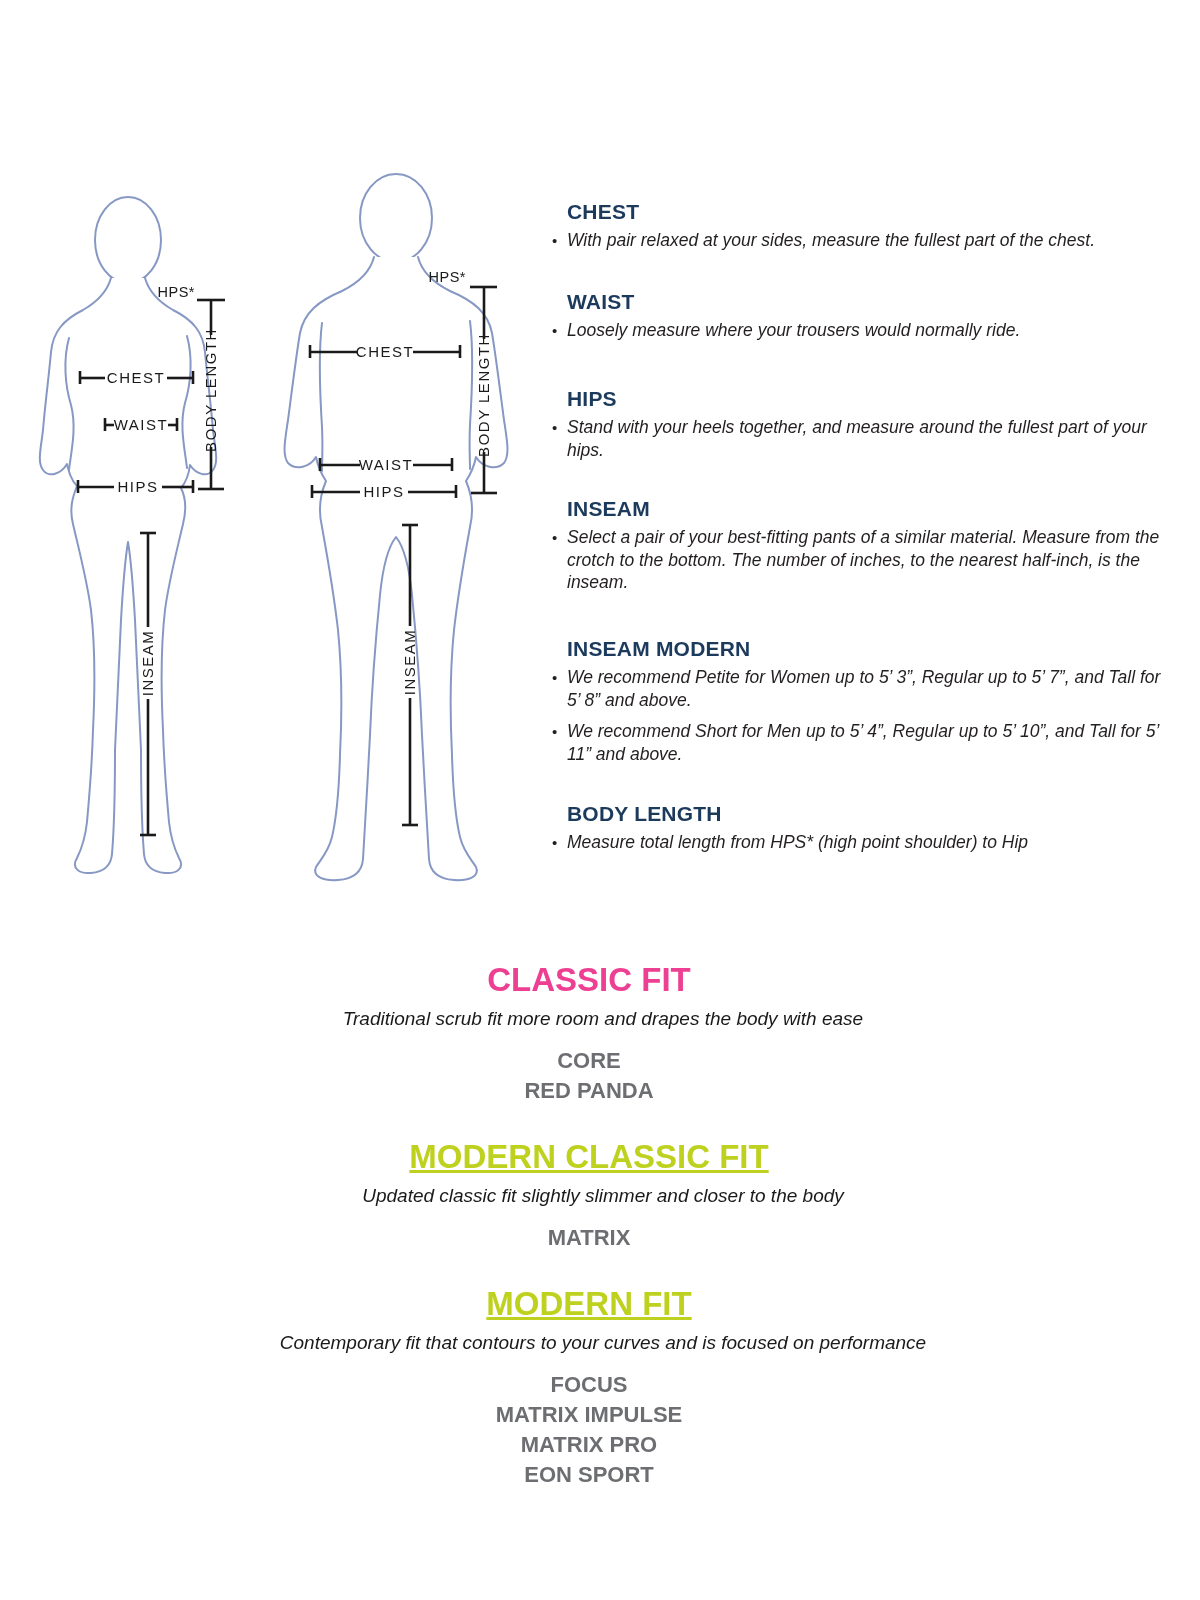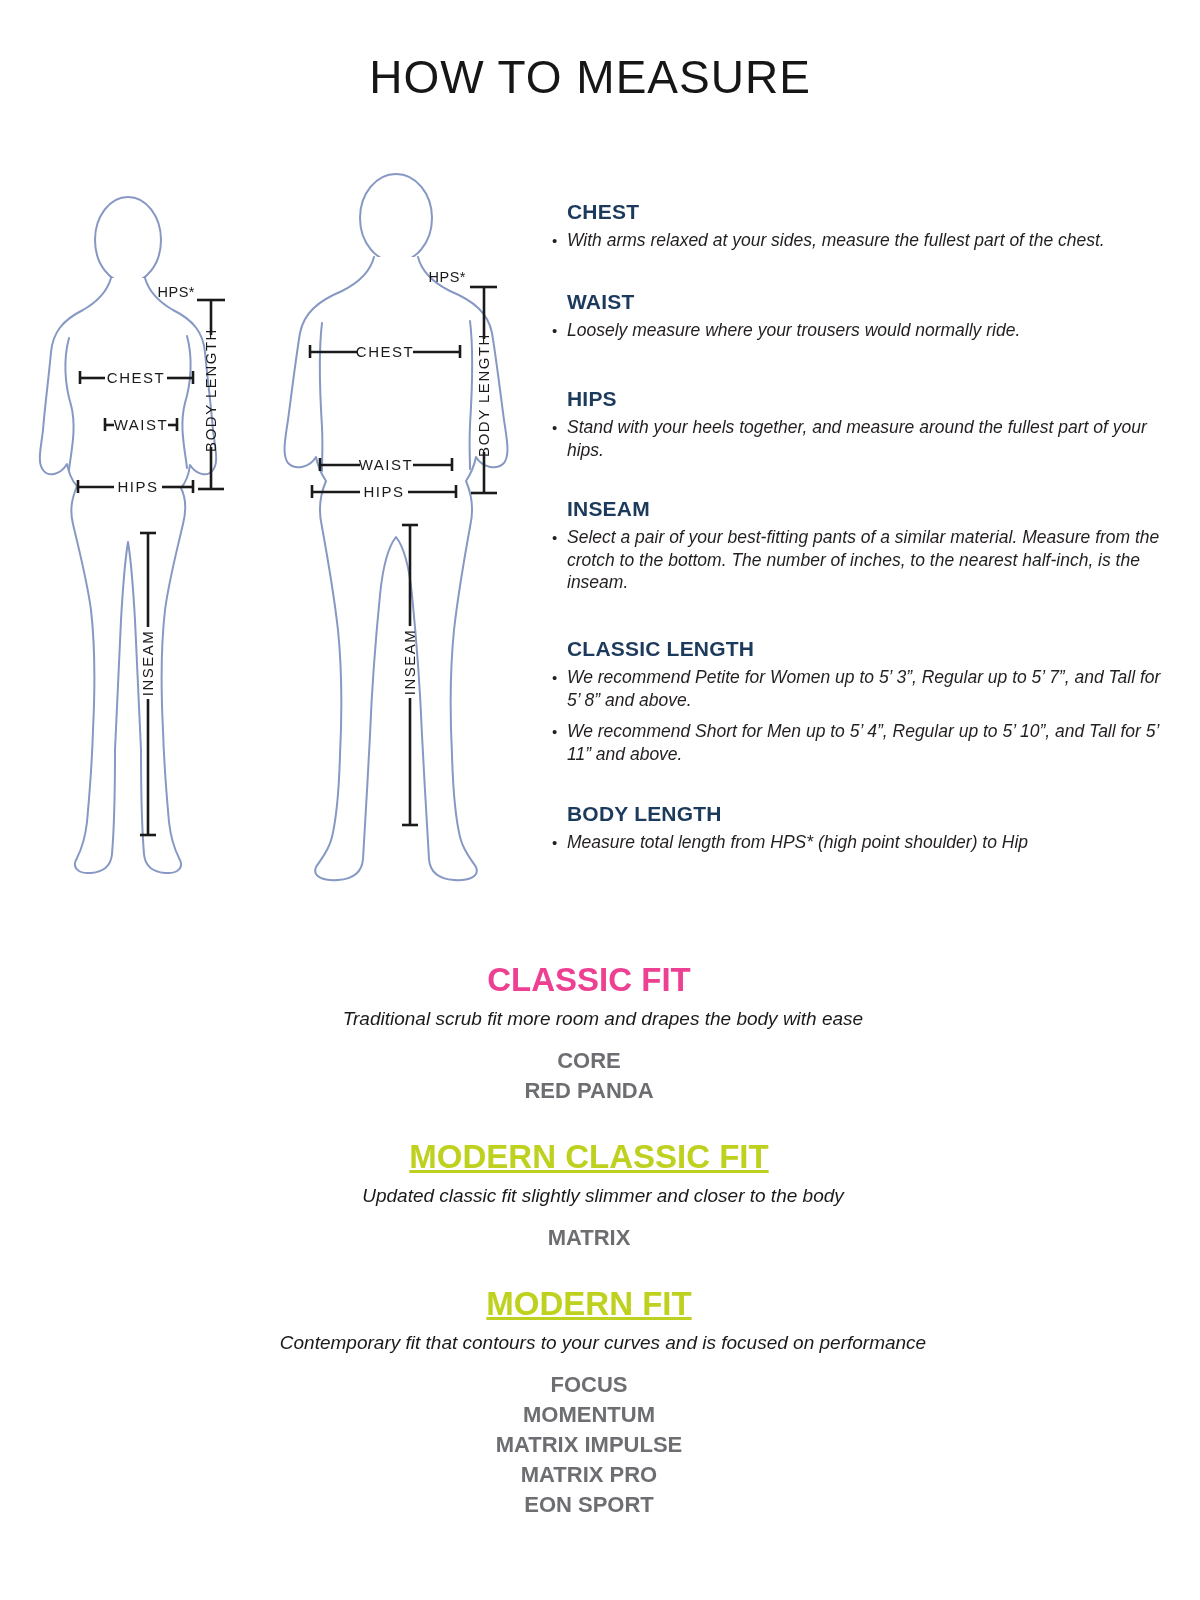--- a/index.html
+++ b/index.html
@@ -37,21 +37,20 @@
   .fit-title.pink  { color:#ee4093; }
   .fit-title.green { color:#bed11f;text-decoration:underline; }
   .fit-desc { font-size:19px; font-style:italic; font-weight:500; color:#1a1a1a; margin-bottom:16px;padding-left:28px; }
   .fit-line { font-size:22px; font-weight:700; color:#6d6e71; line-height:30px; }
 </style>
 </head>
 <body>
 
 <div class="page">
 
-  <h1 class="page-title">HOW TO MEASURE</h1>
 
   <svg class="fig fig-female" width="235" height="700" viewBox="0 0 235 700">
     <ellipse class="outline" cx="93" cy="50" rx="33" ry="43"></ellipse>
     <path class="outline-fill" d="
       M 76 88
       C 72 102 62 112 48 120
       C 28 130 18 142 16 162
       C 14 185 10 215 8 240
       C 6 258 2 272 8 280
       C 14 288 26 284 32 274
@@ -205,40 +204,40 @@
       <text class="mlabel" transform="rotate(-90 140 497)" x="140" y="502" text-anchor="middle">INSEAM</text>
       <line class="mline" x1="140" y1="533" x2="140" y2="660"></line>
       <line class="mline" x1="132" y1="660" x2="148" y2="660"></line>
     </g>
   </svg>
 
   <div class="measure-col">
 
     <section class="msection s0">
       <h2>CHEST</h2>
-      <p class="bullet"><span class="dot">•</span><span>With arms relaxed at your sides, measure the fullest part of the chest.</span></p>
+      <p class="bullet"><span class="dot">•</span><span>With pair relaxed at your sides, measure the fullest part of the chest.</span></p>
     </section>
 
     <section class="msection s1">
       <h2>WAIST</h2>
       <p class="bullet"><span class="dot">•</span><span>Loosely measure where your trousers would normally ride.</span></p>
     </section>
 
     <section class="msection s2">
       <h2>HIPS</h2>
       <p class="bullet"><span class="dot">•</span><span>Stand with your heels together, and measure around the fullest part of your hips.</span></p>
     </section>
 
     <section class="msection s3">
       <h2>INSEAM</h2>
       <p class="bullet"><span class="dot">•</span><span>Select a pair of your best-fitting pants of a similar material. Measure from the crotch to the bottom. The number of inches, to the nearest half-inch, is the inseam.</span></p>
     </section>
 
     <section class="msection s4">
-      <h2>CLASSIC LENGTH</h2>
+      <h2>INSEAM MODERN</h2>
       <p class="bullet"><span class="dot">•</span><span>We recommend Petite for Women up to 5’ 3”, Regular up to 5’ 7”, and Tall for 5’ 8” and above.</span></p>
       <p class="bullet"><span class="dot">•</span><span>We recommend Short for Men up to 5’ 4”, Regular up to 5’ 10”, and Tall for 5’ 11” and above.</span></p>
     </section>
 
     <section class="msection s5">
       <h2>BODY LENGTH</h2>
       <p class="bullet"><span class="dot">•</span><span>Measure total length from HPS* (high point shoulder) to Hip</span></p>
     </section>
   </div>
 
@@ -259,21 +258,20 @@
       <div>
         <div class="fit-line">MATRIX</div>
       </div>
     </div>
 
     <div class="fit">
       <h2 class="fit-title green">MODERN FIT</h2>
       <p class="fit-desc">Contemporary fit that contours to your curves and is focused on performance</p>
       <div>
         <div class="fit-line">FOCUS</div>
-        <div class="fit-line">MOMENTUM</div>
         <div class="fit-line">MATRIX IMPULSE</div>
         <div class="fit-line">MATRIX PRO</div>
         <div class="fit-line">EON SPORT</div>
       </div>
     </div>
   </div>
 
 </div>
 
 </body></html>

